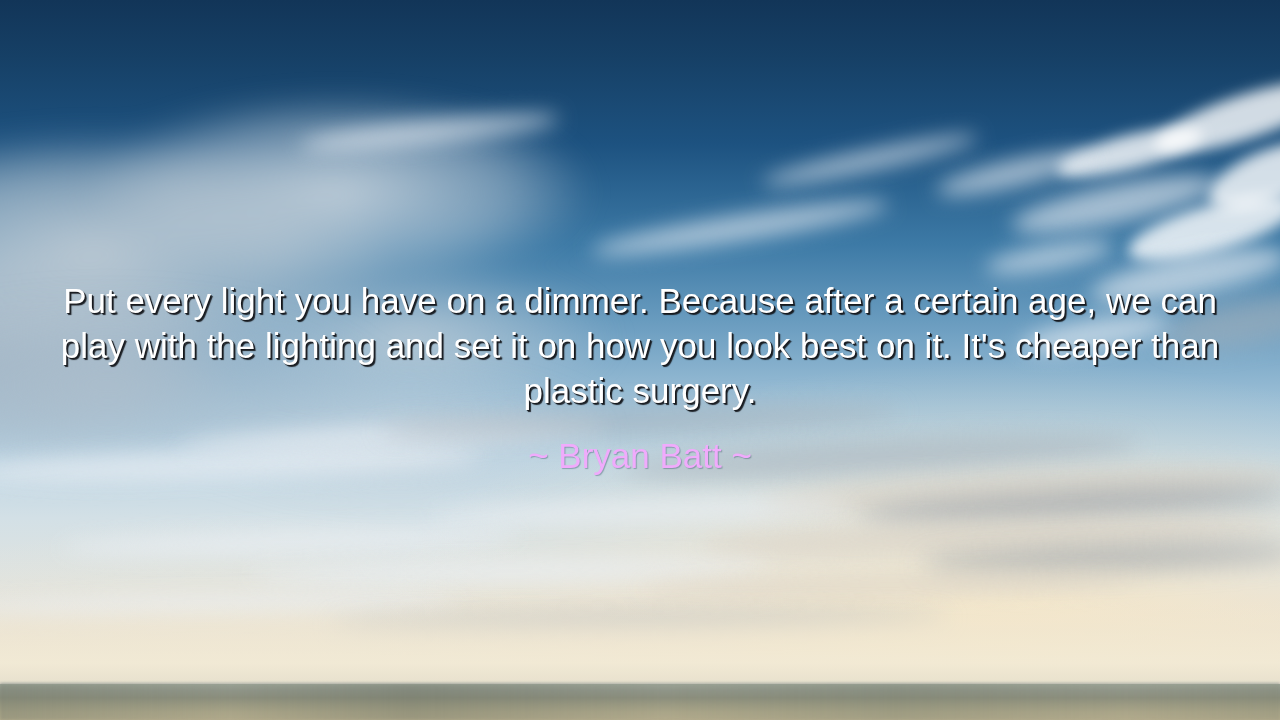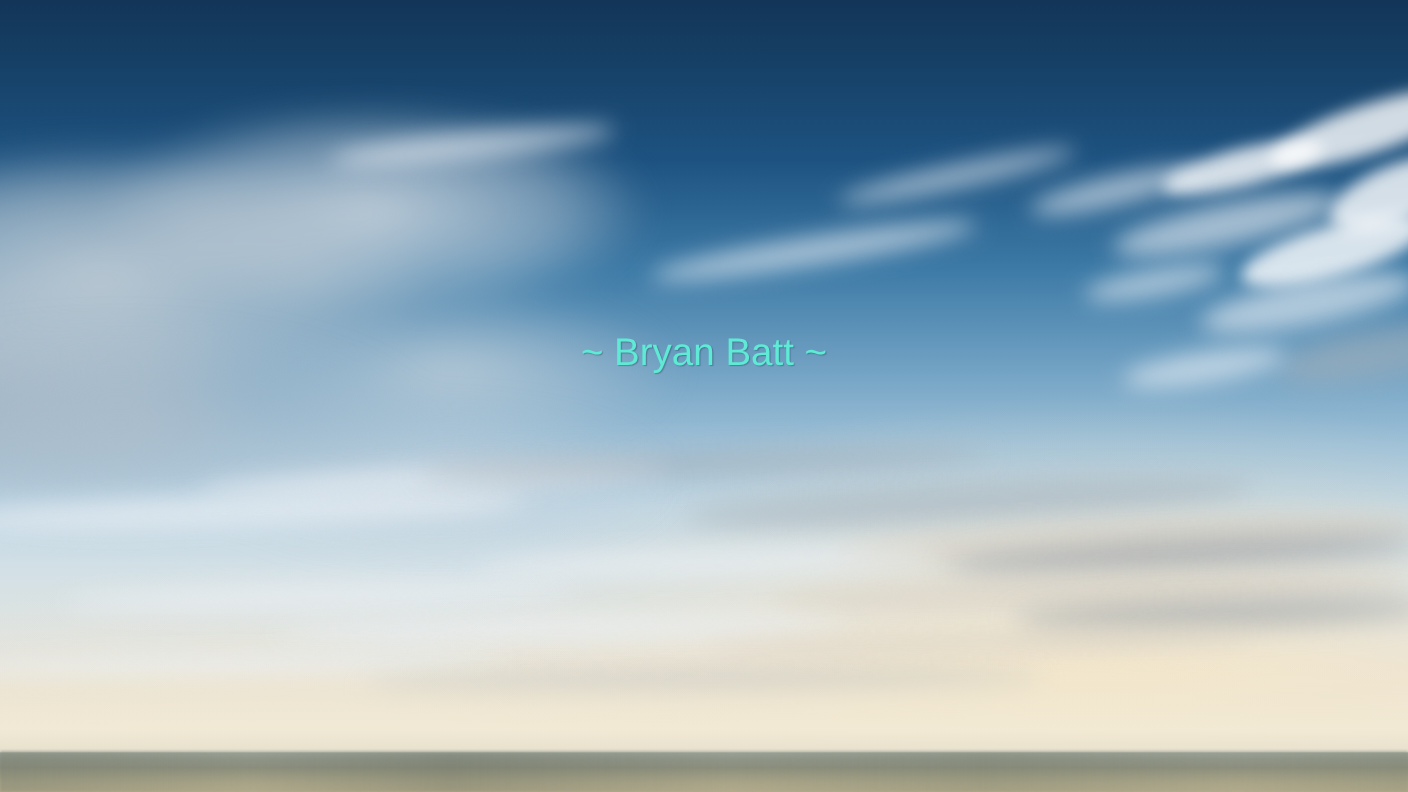--- a/index.html
+++ b/index.html
@@ -179,21 +179,21 @@
     white-space: pre-line;
   }
 
   .quote-author {
     margin: 0;
     padding-top: 22px;
     font-family: "Liberation Sans", sans-serif;
     font-size: 35px;
     line-height: 42px;
     font-weight: 400;
-    color: #5eead4;
+    color: #f0abfc;
     text-shadow: 1px 1px 1px rgba(30, 60, 80, 0.35);
   }
 </style>
 </head>
 <body>
 
 <div class="screen">
 
   <div class="sky-base"></div>
   <div class="sky-glow"></div>
@@ -230,16 +230,17 @@
   <div class="streak soft" style="left:590px; top:215px; width:300px; height:26px; transform:rotate(-9deg);"></div>
   <div class="streak soft" style="left:760px; top:150px; width:220px; height:20px; transform:rotate(-12deg);"></div>
   <div class="streak soft" style="left:300px; top:120px; width:260px; height:24px; transform:rotate(-6deg);"></div>
 
   <div class="horizon-haze"></div>
   <div class="land-line"></div>
   <div class="land"></div>
   <div class="land-streaks"></div>
 
   <div class="quote-block">
+    <p class="quote-text">Put every light you have on a dimmer. Because after a certain age, we can play with the lighting and set it on how you look best on it. It's cheaper than plastic surgery.</p>
     <p class="quote-author">~ Bryan Batt ~</p>
   </div>
 
 </div>
 
 </body></html>

